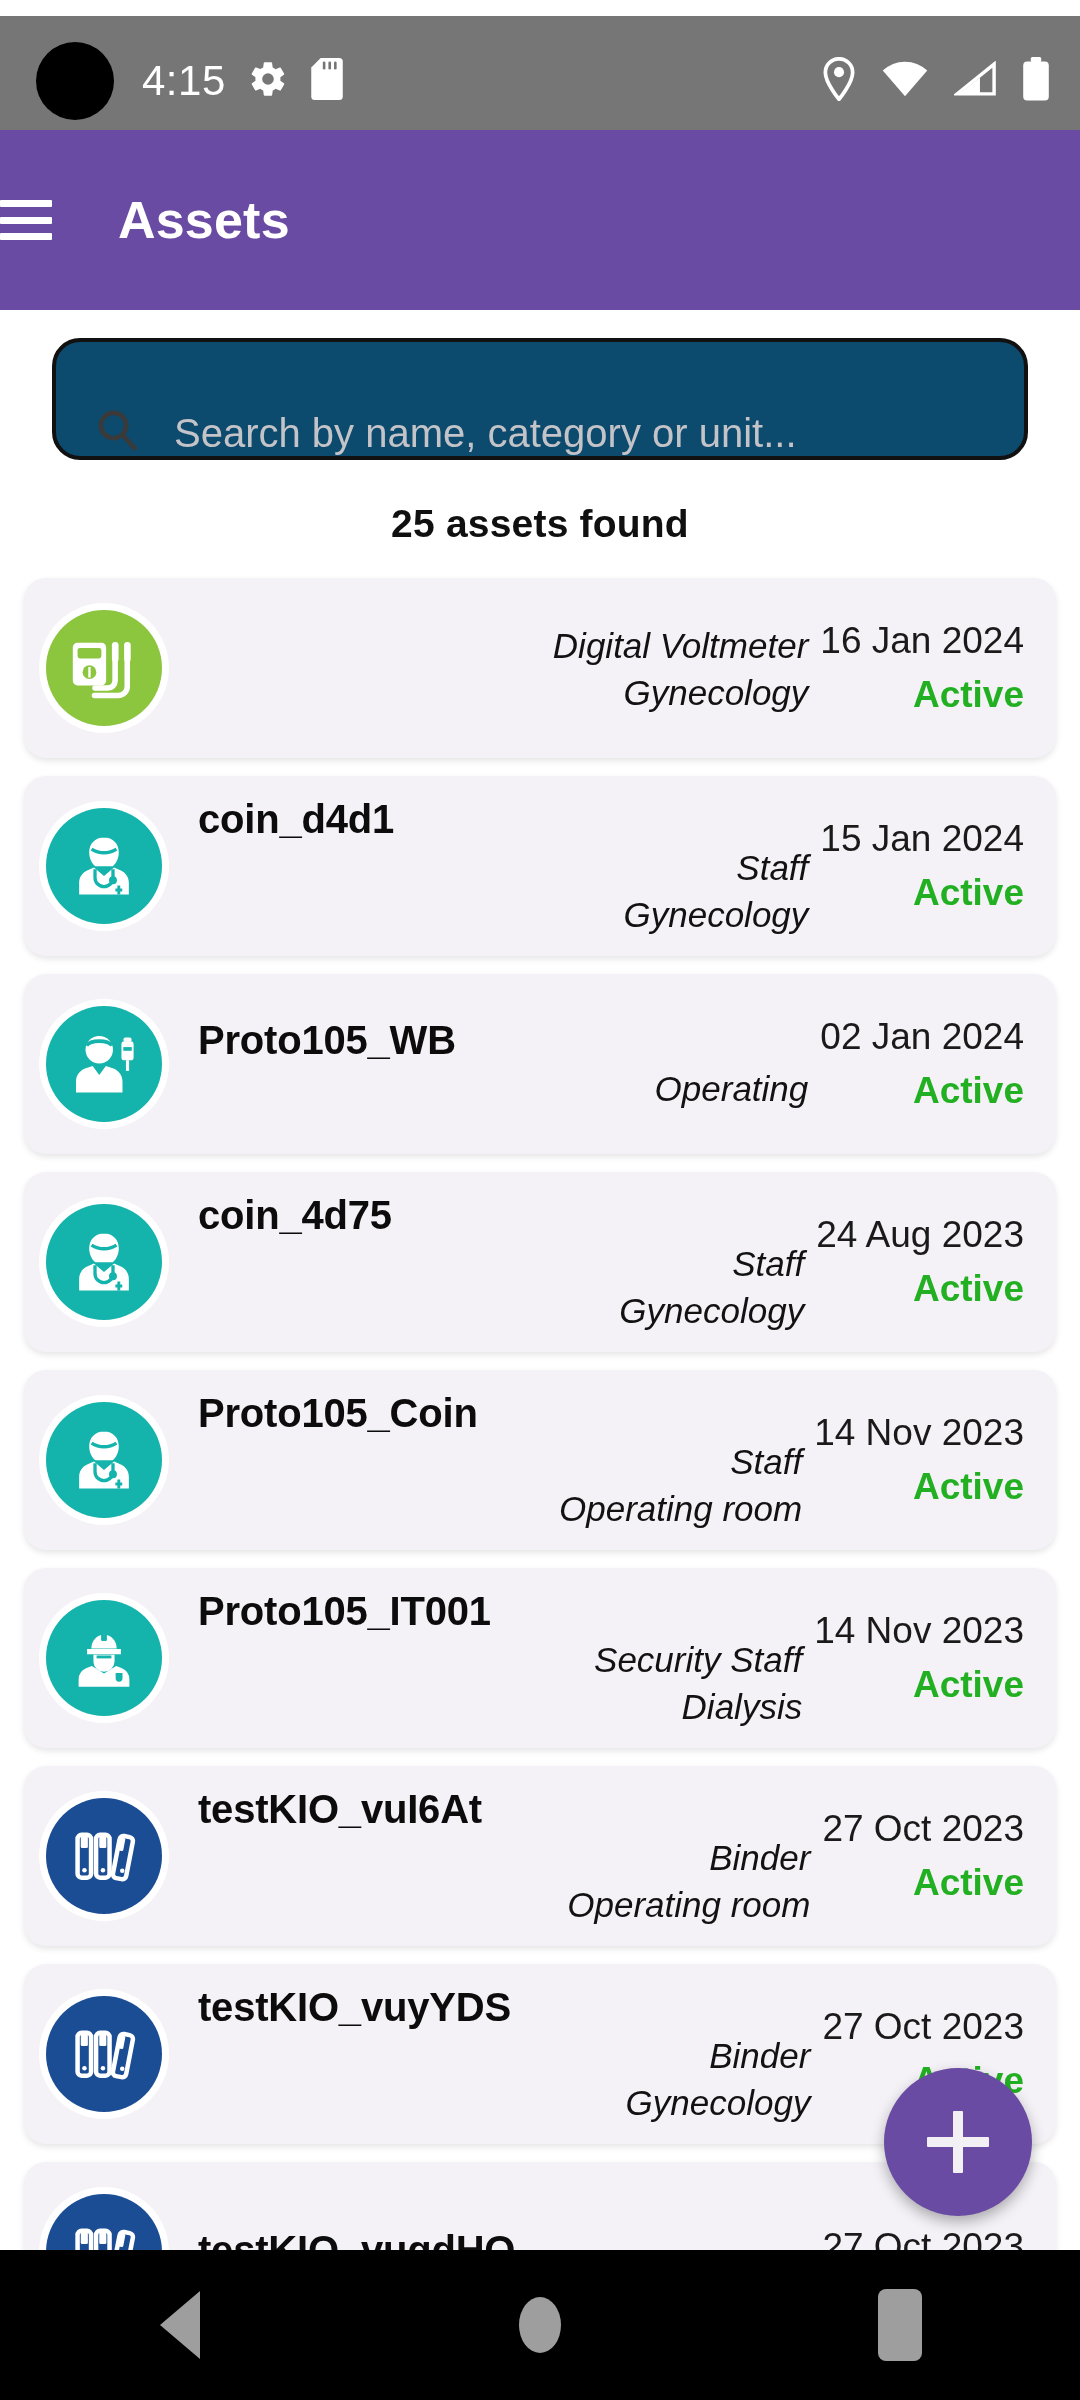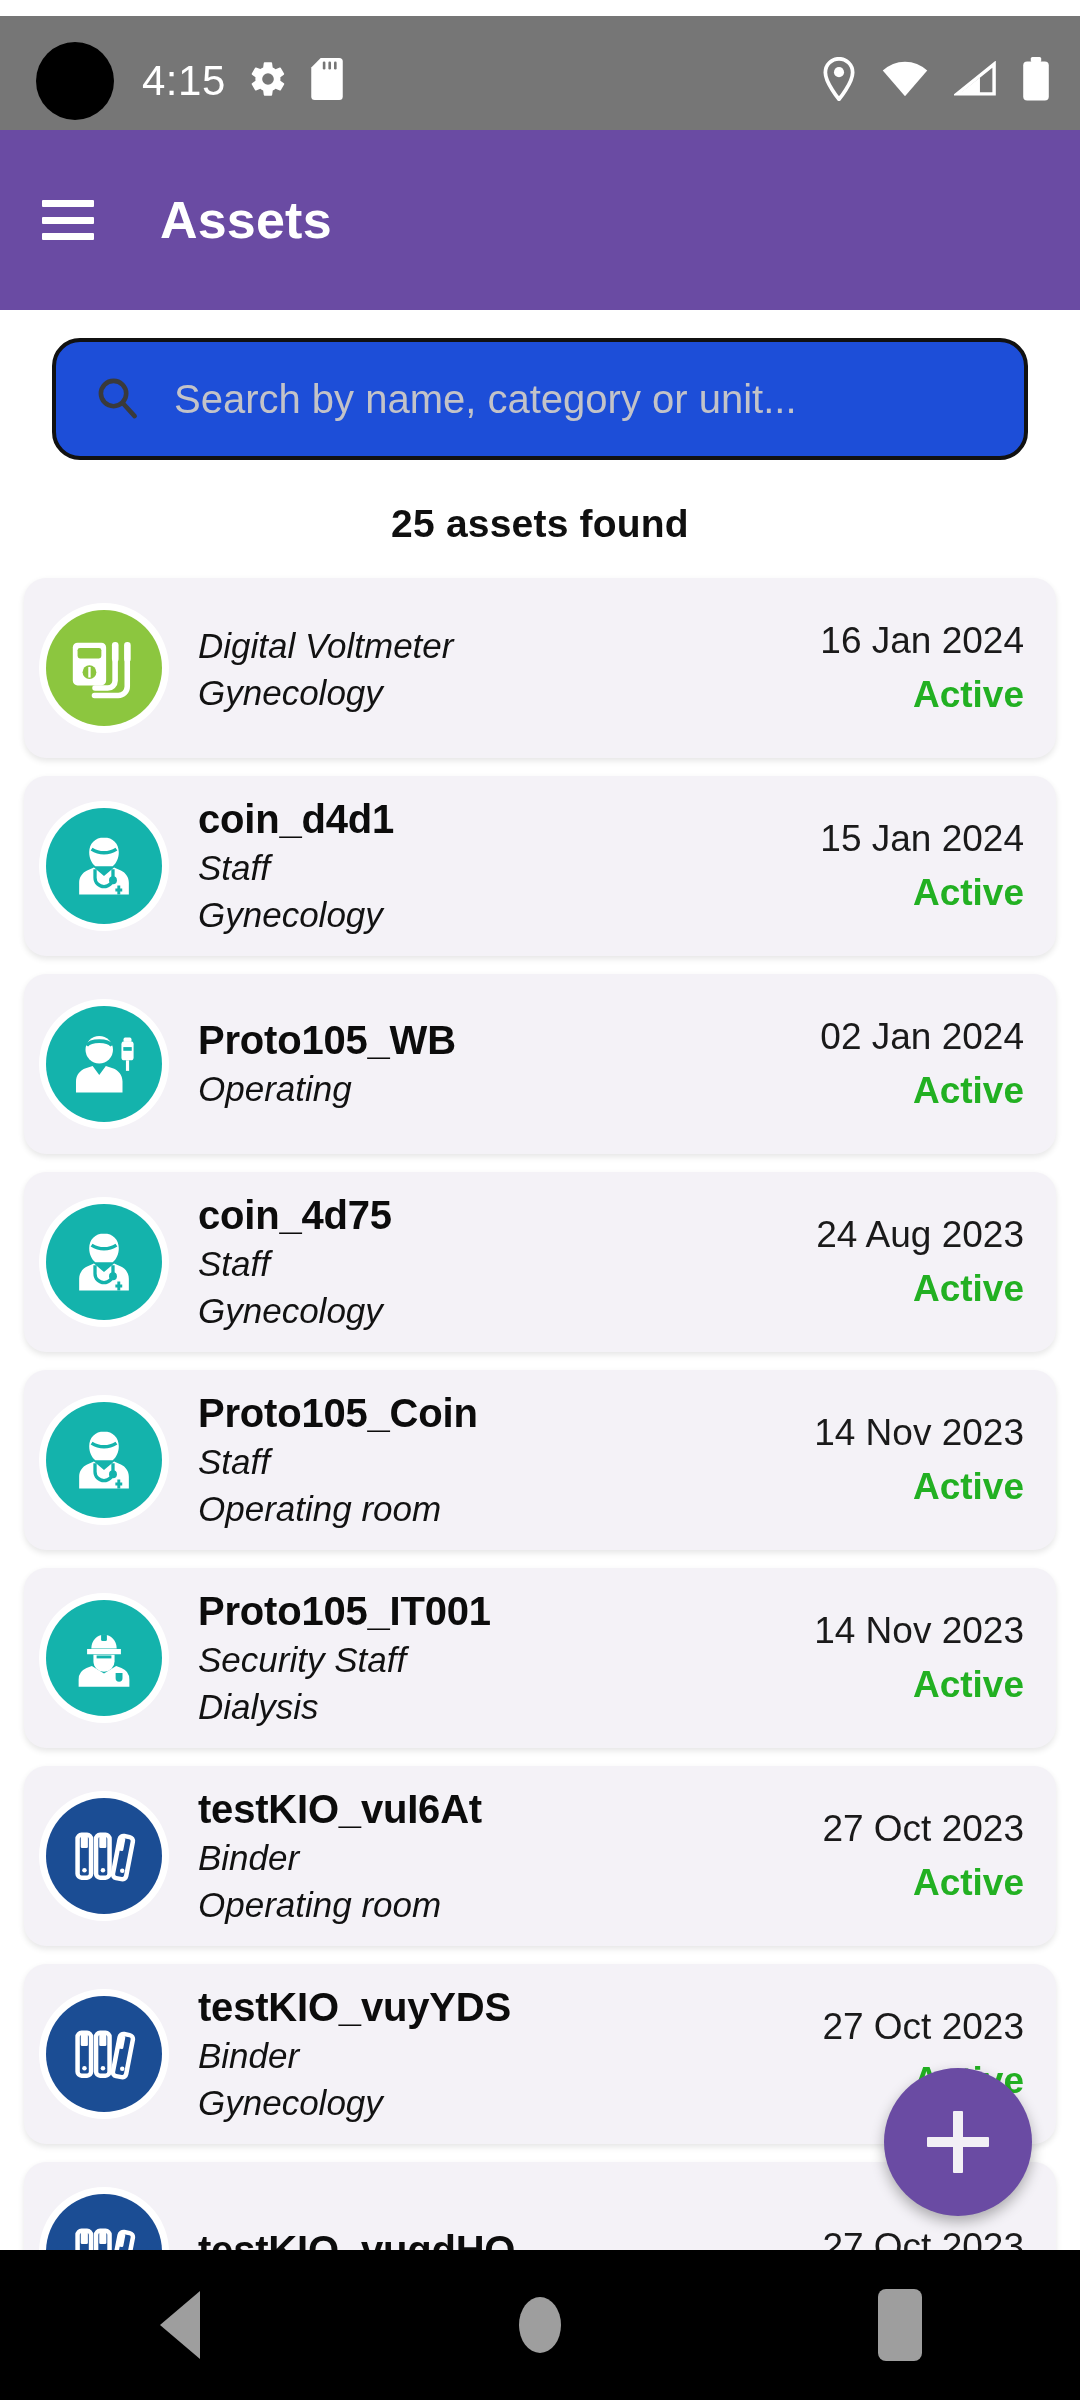--- a/index.html
+++ b/index.html
@@ -59,21 +59,20 @@
   
   .app-bar {
     position: absolute;
     top: 130px; left: 0;
     width: 1080px;
     height: 180px;
     background: #6A4BA3;
     display: flex;
     align-items: center;
     box-sizing: border-box;
-    padding-left: 42px;
   }
   .hamburger {
     width: 52px;
     height: 40px;
     display: flex;
     flex-direction: column;
     justify-content: space-between;
     cursor: pointer;
   }
   .hamburger span {
@@ -99,23 +98,23 @@
     height: 1940px;
     background: #ffffff;
     overflow: hidden;
   }
 
   .search-wrap {
     margin: 28px 52px 0 52px;
     height: 122px;
     border: 4px solid #111111;
     border-radius: 28px;
-    background: #1d4ed8;
-    display: flex;
-    align-items: center;
+    background: #0c4a6e;
+    display: flex;
+    align-items: flex-end;
     box-sizing: border-box;
     padding: 0 38px;
   }
   .search-icon { flex: 0 0 auto; display: block; }
   .search-placeholder {
     margin-left: 34px;
     color: #c3c3c8;
     font-size: 40px;
     font-weight: 400;
     white-space: nowrap;
@@ -170,20 +169,21 @@
     line-height: 1.18;
     letter-spacing: -0.2px;
   }
   .card-category,
   .card-unit {
     font-size: 35px;
     font-style: italic;
     color: #121212;
     line-height: 1.25;
     margin-top: 3px;
+    text-align: right;
   }
 
   .card-right {
     flex: 0 0 auto;
     text-align: right;
     margin-left: 12px;
     padding-right: 6px;
   }
   .card-date {
     font-size: 37px;

